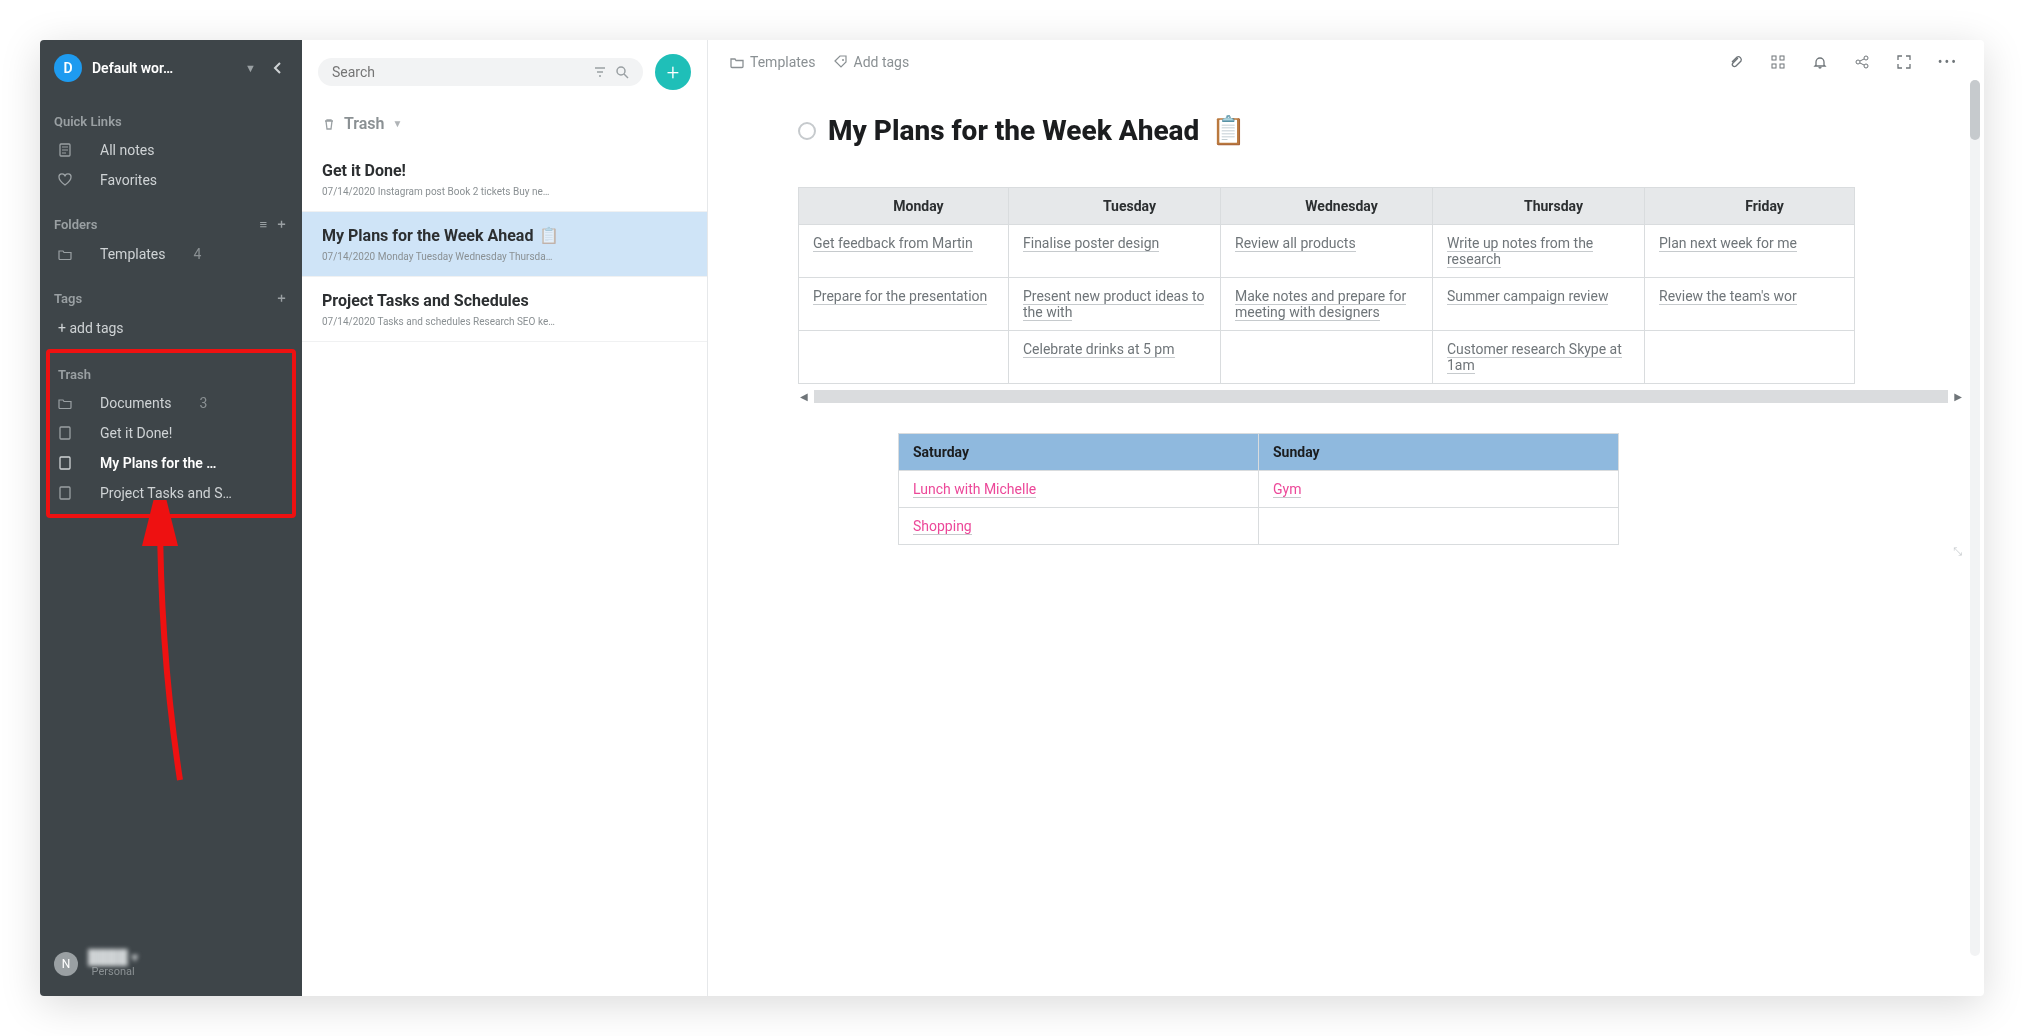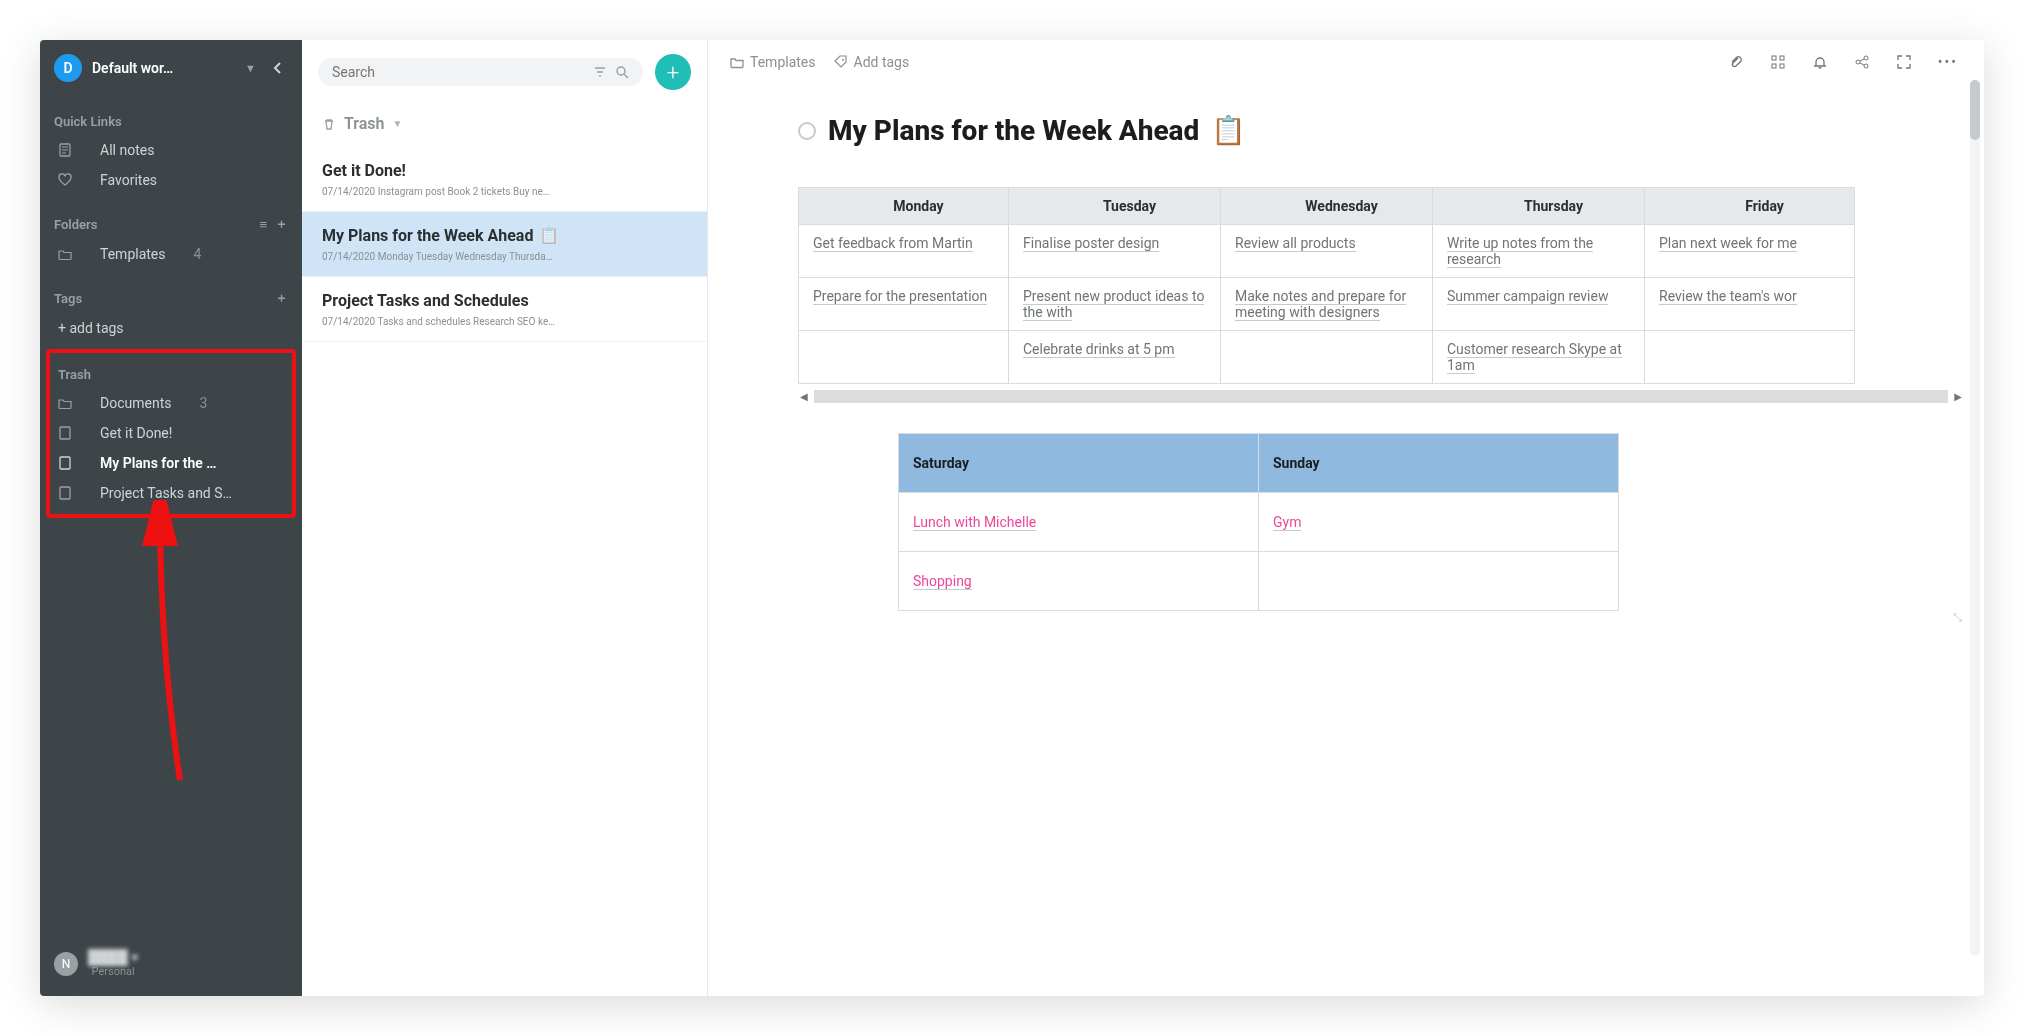--- a/index.html
+++ b/index.html
@@ -58,21 +58,21 @@
 
 .wk-table { border-collapse:collapse; margin-left:0; }
 .wk-table th, .wk-table td { border:1px solid #d9dcde; padding:10px 14px; font-size:14px; vertical-align:top; text-align:left; min-width:210px; max-width:212px; }
 .wk-table th { background:#e6e8ea; color:#2c2f31; font-weight:700; text-align:center;padding-left:44px; }
 .wk-table td a { color:#6f7579; text-decoration:none; border-bottom:1px solid #c6cacd; }
 .hscroll { display:flex; align-items:center; margin:6px 0 30px; }
 .hscroll .bar { flex:1; height:13px; background:#dadcde; margin:0 4px; }
 .hscroll .arw { font-size:10px; color:#6f7579; padding:0 2px; }
 
 .weekend { border-collapse:collapse; margin-left:100px; }
-.weekend th, .weekend td { border:1px solid #d9dcde; padding:21px 14px; font-size:14px; text-align:left; width:360px; }
+.weekend th, .weekend td { border:1px solid #d9dcde; padding:10px 14px; font-size:14px; text-align:left; width:360px; }
 .weekend th { background:#8fb9de; color:#1b1d1f; font-weight:700; }
 .weekend td a { color:#ec4899; text-decoration:none; border-bottom:1px solid #c6cacd; }
 .resize { text-align:right; color:#c6cacd; font-size:11px; padding-right:2px; }
 
 .main-scroll { position:absolute; right:4px; top:40px; bottom:40px; width:10px; background:#f2f3f4; border-radius:5px; }
 .main-scroll .thumb { position:absolute; top:0; width:100%; height:60px; background:#c6cacd; border-radius:5px; }
 
 svg { display:block; }
 </style>
 </head>

